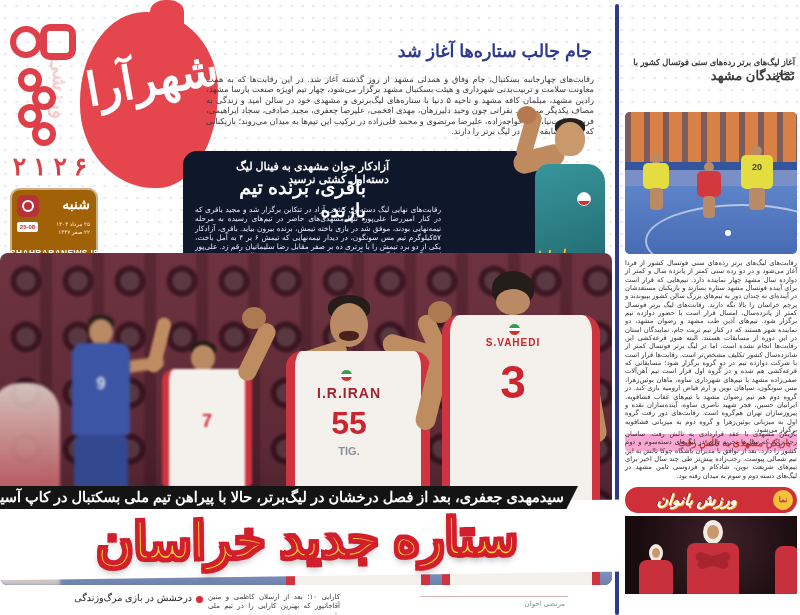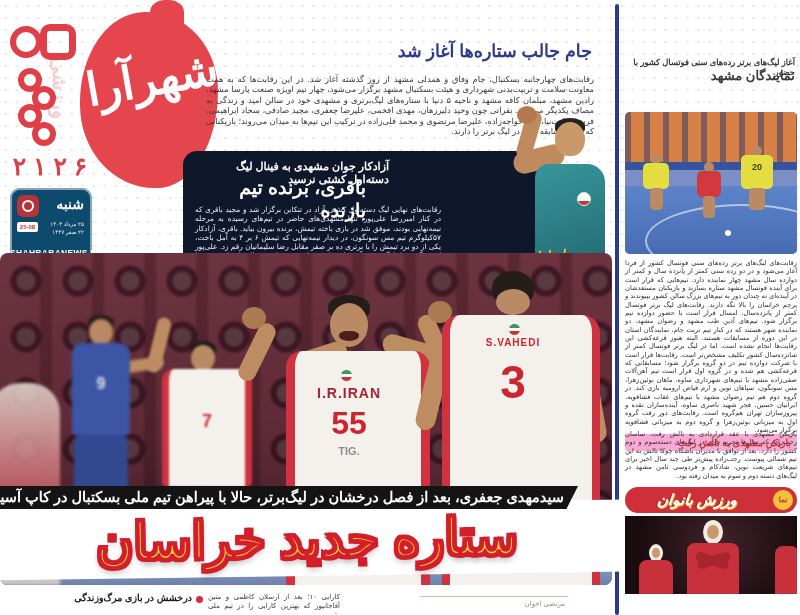--- a/index.html
+++ b/index.html
@@ -24,22 +24,22 @@
     writing-mode:vertical-rl;text-orientation:mixed;font-weight:bold;font-size:20px;
     color:#df3f49;opacity:.25;text-align:center;}
   .logo-blob{left:80px;top:12px;width:138px;height:176px;background:#e5464e;
     border-radius:48% 52% 45% 55% / 52% 46% 56% 48%;overflow:hidden;}
   .logo-script{position:absolute;left:-8px;top:40px;width:160px;text-align:center;
     color:#ffffff;font-weight:bold;font-size:46px;transform:rotate(-10deg);
     font-family:"DejaVu Serif", serif;}
   .logo-flick{position:absolute;background:#e5464e;border-radius:50% 50% 0 60%;}
   .issue-no{left:4px;top:152px;width:92px;text-align:center;color:#d94049;
     font-weight:bold;font-size:25px;letter-spacing:7px;}
-  .date-box{left:10px;top:188px;width:82px;height:76px;background:#0c4a6e;border-radius:10px;
-    box-shadow:inset 0 0 0 2px rgba(255,255,255,.5);}
+  .date-box{left:10px;top:188px;width:72px;height:76px;background:#a16207;border-radius:10px;
+    box-shadow:inset 0 0 0 2px rgba(255,255,255,.5);padding-left:16px;}
   .db-icon{position:absolute;left:7px;top:7px;width:22px;height:22px;background:#b8323a;border-radius:6px;}
   .db-icon::after{content:"";position:absolute;left:5px;top:5px;width:8px;height:8px;border:2px solid #fff;border-radius:50%;}
   .db-day{position:absolute;right:8px;top:8px;width:44px;text-align:right;color:#fff;font-weight:bold;font-size:14px;}
   .db-d1{position:absolute;right:8px;top:33px;width:48px;color:#ffe9e9;font-size:5.6px;text-align:right;}
   .db-d2{position:absolute;right:8px;top:41px;width:48px;color:#ffe9e9;font-size:5.6px;text-align:right;}
   .db-greg{position:absolute;left:7px;top:34px;width:21px;height:10px;background:#fff;border-radius:2px;
     color:#c0303a;font-weight:bold;font-size:6px;text-align:center;line-height:10px;}
   .db-site{position:absolute;left:0;right:0;bottom:6px;text-align:center;color:#fff;
     font-weight:bold;font-size:8.4px;letter-spacing:.4px;}
 
@@ -108,21 +108,21 @@
   .k-text{position:absolute;left:10px;right:14px;top:0;line-height:23px;text-align:center;
     color:#ffffff;font-weight:bold;font-size:14.5px;white-space:nowrap;}
   .band{left:-10px;top:504px;width:634px;height:72px;background:#ffffff;
     transform:rotate(-0.8deg);z-index:5;}
   .big-head{position:absolute;left:0;right:0;top:1px;text-align:center;
     font-size:51px;font-weight:900;color:#ffd23a;line-height:70px;
     -webkit-text-stroke:2px #d21f2b;
     text-shadow:2px 2px 0 #d21f2b,-2px -2px 0 #d21f2b,2px -2px 0 #d21f2b,-2px 2px 0 #d21f2b,0 4px 7px rgba(0,0,0,.3);}
 
   
-  .bs-lead{left:12px;top:592px;width:180px;color:#1a1a1a;font-weight:bold;font-size:9.5px;}
+  .bs-lead{left:12px;top:592px;width:180px;color:#1a1a1a;font-weight:normal;font-size:9.5px;}
   .bs-bullet{left:196px;top:596px;width:7px;height:7px;background:#d62e36;border-radius:50%;}
   .bs-body{left:208px;top:592px;width:132px;height:22px;overflow:hidden;text-align:justify;
     color:#3a3a3a;font-size:7px;line-height:9.4px;}
   .bs-line{left:420px;top:596px;width:148px;height:1px;background:#d8b6b6;}
   .bs-byline{left:445px;top:600px;width:120px;text-align:right;color:#8d8d8d;font-size:7px;}
 
   
   .r-kick1{left:625px;top:57px;width:170px;text-align:right;color:#3a3a3a;font-weight:bold;font-size:8.3px;}
   .r-kick2{left:625px;top:68px;width:170px;text-align:right;color:#3a3a3a;font-weight:bold;font-size:13px;}
   .r-head{left:625px;top:79px;width:170px;text-align:right;color:#ee7b2e;font-weight:bold;font-size:21px;}

